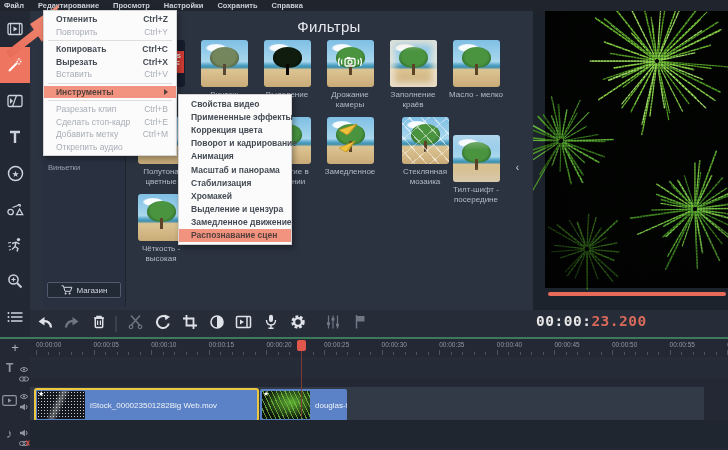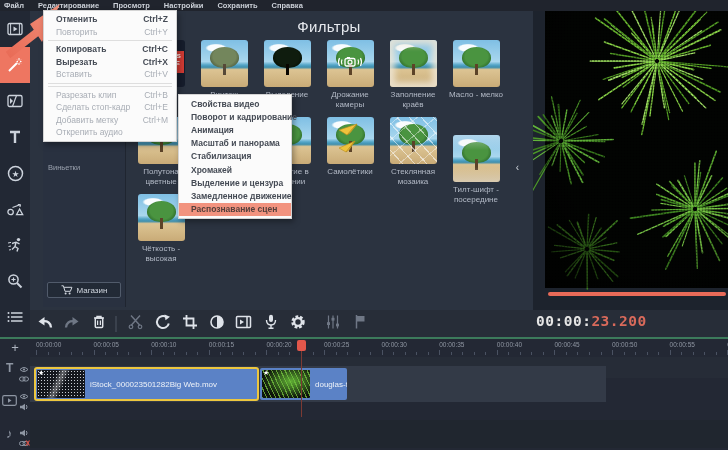--- a/index.html
+++ b/index.html
@@ -54,21 +54,21 @@
   .tc-w{color:#e5e5e5;} .tc-a{color:#d96a5b;}
   #sidebar-stub{position:absolute;left:0;top:310px;width:30px;height:27px;background:#222834;}
   
   #green-line{position:absolute;left:0;top:337px;width:728px;height:2px;background:#3c7a5b;z-index:6;}
   
   #timeline{position:absolute;left:0;top:339px;width:728px;height:111px;background:#232834;}
   #ruler{position:absolute;left:30px;top:0;width:698px;height:17px;cursor:pointer;}
   .rlabel{position:absolute;top:2px;font-size:6.5px;color:#8f96a2;white-space:nowrap;}
   .tick{position:absolute;bottom:1px;width:1px;background:#4a5262;}
   #track-titles{position:absolute;left:30px;top:18px;width:698px;height:21px;background:#262c37;}
-  #track-video{position:absolute;left:30px;top:27px;width:576px;height:36px;background:#333a47;text-align:center;}
+  #track-video{position:absolute;left:30px;top:48px;width:674px;height:36px;background:#333a47;text-align:center;}
   #track-audio{position:absolute;left:30px;top:81px;width:698px;height:28px;background:#20262f;}
   #head-col{position:absolute;left:0;top:0;width:30px;height:111px;background:#232834;color:#8e96a3;}
   #add-track{position:absolute;left:0;top:1px;width:30px;height:16px;text-align:center;font-size:13px;color:#aeb5c0;line-height:15px;cursor:pointer;}
   .th-main{position:absolute;left:2px;}
   .th-mini{position:absolute;left:19px;cursor:pointer;}
   .clip{position:absolute;top:2px;height:32px;background:#5b82c6;border-radius:2px;display:flex;align-items:center;overflow:hidden;cursor:pointer;}
   .clip.selected{outline:2px solid #edc73f;outline-offset:-1px;}
   .cthumb{position:relative;width:48px;height:28px;margin-left:2px;flex:0 0 auto;border-radius:1px;}
   .cthumb.bw{background-color:#14171d;background-image:linear-gradient(115deg,rgba(255,255,255,0) 35%,rgba(255,255,255,.35) 45%,rgba(255,255,255,0) 55%),radial-gradient(circle at 1.5px 1.5px,#c8cdd3 .7px,rgba(0,0,0,0) .9px);background-size:auto,3px 3px;}
   .cthumb.green{background-color:#0c130a;background-image:radial-gradient(ellipse at 60% 40%,rgba(110,200,60,.85),rgba(0,0,0,0) 70%),repeating-linear-gradient(65deg,rgba(130,210,70,.7) 0 1px,rgba(0,0,0,0) 1px 4px);}
@@ -298,23 +298,23 @@
               <span class="cam"><svg width="34" height="34" viewBox="0 0 34 34">
                   <g fill="#f0c23c" stroke="#b98d1d" stroke-width="0.6">
                     <polygon points="6,8 24,2 14,13"></polygon>
                     <polygon points="14,13 24,2 17,11"></polygon>
                     <polygon points="6,26 22,19 13,30"></polygon>
                     <polygon points="13,30 22,19 16,28"></polygon>
                   </g>
                 </svg></span>
             </div>
           </div>
-      <div class="flabel">Самолётики</div>
-    </div>
-        <div class="fitem v-mosaic" style="left:352px;top:106px">
+      <div class="flabel">Замедленное</div>
+    </div>
+        <div class="fitem v-mosaic" style="left:364px;top:106px">
       <div class="thumb">
             <div class="tbase">
               <div class="tree"></div>
               <div class="trunk"></div>
             </div>
             <div class="ovl ovl-mosaic"></div>
           </div>
       <div class="flabel">Стеклянная мозаика</div>
     </div>
         <div class="fitem v-tilt" style="left:415px;top:124px">
@@ -745,20 +745,25 @@
      <span class="m-label">Вырезать</span>
      <span class="m-sc">Ctrl+X</span>
 
    </div>
       <div class="m-item dis ">
      <span class="m-label">Вставить</span>
      <span class="m-sc">Ctrl+V</span>
 
    </div>
       <div class="m-sep"></div>
+      <div class="m-item  hl">
+     <span class="m-label">Инструменты</span>
+     <span class="m-sc"></span>
+     <span class="m-arrow"></span>
+   </div>
       <div class="m-sep"></div>
       <div class="m-item dis ">
      <span class="m-label">Разрезать клип</span>
      <span class="m-sc">Ctrl+B</span>
 
    </div>
       <div class="m-item dis ">
      <span class="m-label">Сделать стоп-кадр</span>
      <span class="m-sc">Ctrl+E</span>
 
@@ -772,20 +777,26 @@
      <span class="m-label">Открепить аудио</span>
      <span class="m-sc"></span>
 
    </div>
     </div>
   <div id="tools-submenu" class="menu">
       <div class="m-item " style="height:13.2px">
      <span class="m-label">Свойства видео</span>
       </div>
       <div class="m-item " style="height:13.2px">
+     <span class="m-label">Примененные эффекты</span>
+      </div>
+      <div class="m-item " style="height:13.2px">
+     <span class="m-label">Коррекция цвета</span>
+      </div>
+      <div class="m-item " style="height:13.2px">
      <span class="m-label">Поворот и кадрирование</span>
       </div>
       <div class="m-item " style="height:13.2px">
      <span class="m-label">Анимация</span>
       </div>
       <div class="m-item " style="height:13.2px">
      <span class="m-label">Масштаб и панорама</span>
       </div>
       <div class="m-item " style="height:13.2px">
      <span class="m-label">Стабилизация</span>

